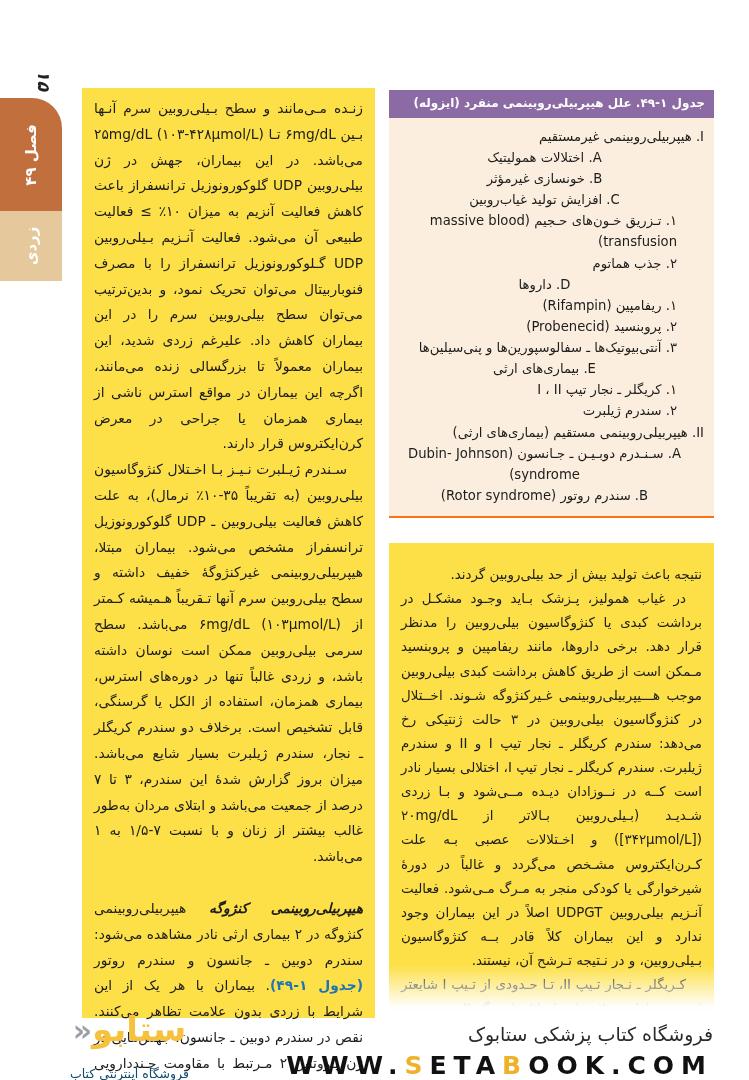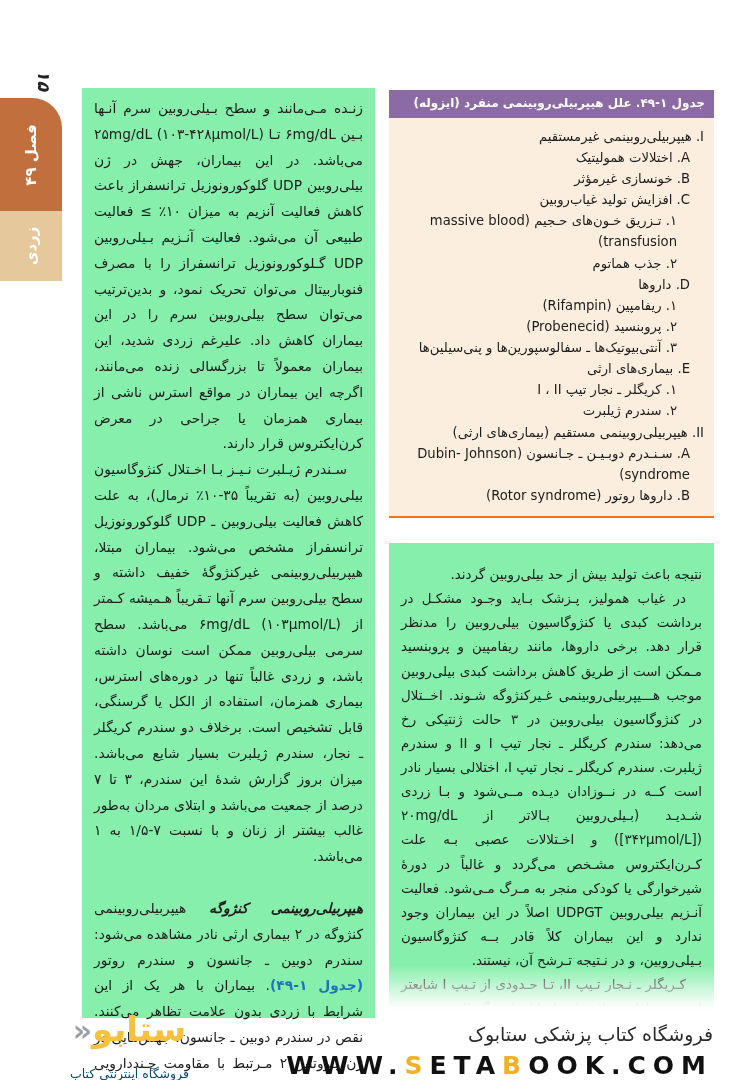--- a/index.html
+++ b/index.html
@@ -20,21 +20,21 @@
   .topic-tab{
     position:absolute;top:211px;left:0;width:62px;height:70px;
     background:#e5c99c;display:flex;align-items:center;justify-content:center;
   }
   .tab-label{
     transform:rotate(-90deg);white-space:nowrap;color:#fff;
     font-weight:bold;font-size:15px;letter-spacing:1px;
   }
   
   .col{
-    position:absolute;background:#86efac;box-sizing:border-box;
+    position:absolute;background:#fde047;box-sizing:border-box;
     direction:rtl;text-align:justify;color:#1c1c1c;
   }
   .col-left{
     left:82px;top:88px;width:293px;height:930px;
     padding:8px 12px;font-size:13.8px;line-height:1.87;
   }
   .col-right-text{
     left:389px;top:543px;width:325px;height:468px;
     padding:20px 12px;font-size:13.4px;line-height:1.8;overflow:hidden;
   }
@@ -53,21 +53,21 @@
   .jadval-header{
     background:#8c6aa4;color:#fff;font-weight:bold;font-size:12px;
     padding:5px 9px 6px;line-height:1.4;
   }
   .jadval-body{
     background:#fbeede;padding:8px 10px 10px;border-bottom:2px solid #f97316;
     font-size:13.2px;line-height:1.6;text-align:right;
   }
   .trow{margin:0;}
   .trow.lvl-0{padding-right:0;}
-  .trow.lvl-1{padding-right:14px;}
+  .trow.lvl-1{padding-right:14px;text-align:center;}
   .trow.lvl-2{padding-right:27px;}
   
   .footer-logo{
     position:absolute;left:70px;top:1012px;height:62px;
     display:flex;align-items:center;gap:12px;flex-direction:column;
   }
   .wordmark-block{display:flex;flex-direction:column;align-items:center;}
   .wordmark{direction:rtl;font-size:34px;font-weight:bold;line-height:1;}
   .wordmark .yel{color:#f6c13d;}
   .wordmark .gry{color:#9aa0a6;font-size:30px;}
@@ -112,21 +112,21 @@
       <div class="trow lvl-2">۲. جذب هماتوم</div>
       <div class="trow lvl-1">D. داروها</div>
       <div class="trow lvl-2">۱. ریفامپین (Rifampin)</div>
       <div class="trow lvl-2">۲. پروبنسید (Probenecid)</div>
       <div class="trow lvl-2">۳. آنتی‌بیوتیک‌ها ـ سفالوسپورین‌ها و پنی‌سیلین‌ها</div>
       <div class="trow lvl-1">E. بیماری‌های ارثی</div>
       <div class="trow lvl-2">۱. کریگلر ـ نجار تیپ I ، II</div>
       <div class="trow lvl-2">۲. سندرم ژیلبرت</div>
       <div class="trow lvl-0">II. هیپربیلی‌روبینمی مستقیم (بیماری‌های ارثی)</div>
       <div class="trow lvl-1">A. سـنـدرم دوبـیـن ـ جـانسون (Dubin- Johnson syndrome)</div>
-      <div class="trow lvl-1">B. داروها روتور (Rotor syndrome)</div>
+      <div class="trow lvl-1">B. سندرم روتور (Rotor syndrome)</div>
     </div>
 </div>
 
 <div class="col col-right-text">
 <p class="para"><span class="">نتیجه باعث تولید بیش از حد بیلی‌روبین گردند.</span></p>
     <p class="para indent"><span class="">در غیاب همولیز، پـزشک بـاید وجـود مشکـل در برداشت کبدی یا کنژوگاسیون بیلی‌روبین را مدنظر قرار دهد. برخی داروها، مانند ریفامپین و پروبنسید مـمکن است از طریق کاهش برداشت کبدی بیلی‌روبین موجب هـــیپربیلی‌روبینمی غـیرکنژوگه شـوند. اخــتلال در کنژوگاسیون بیلی‌روبین در ۳ حالت ژنتیکی رخ می‌دهد: سندرم کریگلر ـ نجار تیپ I و II و سندرم ژیلبرت. سندرم کریگلر ـ نجار تیپ I، اختلالی بسیار نادر است کــه در نــوزادان دیـده مــی‌شود و بـا زردی شـدیـد (بـیلی‌روبین بـالاتر از ۲۰mg/dL ([۳۴۲μmol/L]) و اخـتلالات عصبی بـه علت کـرن‌ایکتروس مشـخص می‌گردد و غالباً در دورهٔ شیرخوارگی یا کودکی منجر به مـرگ مـی‌شود. فعالیت آنـزیم بیلی‌روبین UDPGT اصلاً در این بیماران وجود ندارد و این بیماران کلاً قادر بــه کنژوگاسیون بـیلی‌روبین، و در نـتیجه تـرشح آن، نیستند.</span></p>
     <p class="para indent"><span class="">کـریگلر ـ نـجار تـیپ II، تـا حـدودی از تـیپ I شایعتر است. بیماران مبتلا به این اختلال تا بزرگسالی</span></p>
     <div class="fade"></div>
   </div>
 

